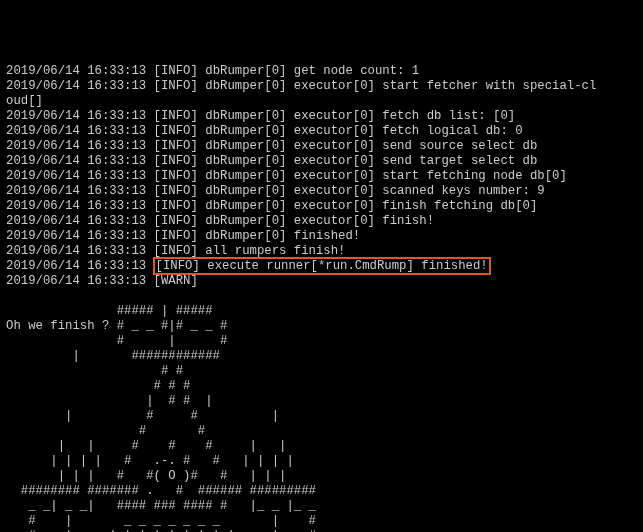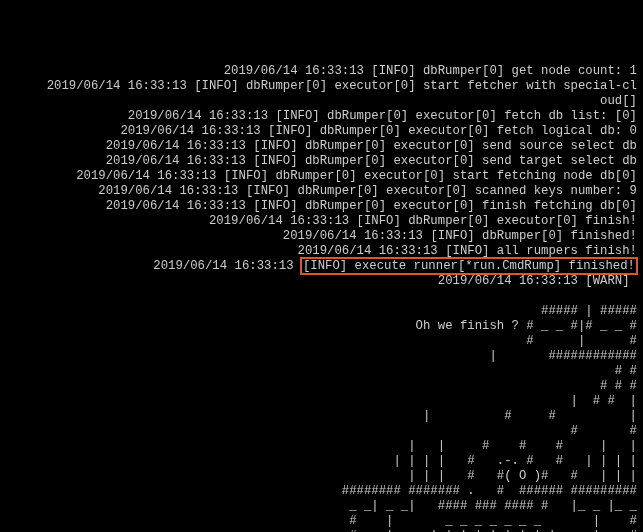--- a/index.html
+++ b/index.html
@@ -1,15 +1,15 @@
 <!DOCTYPE html>
 <html><head>
   <meta charset="utf-8">
   <style>
-    * { margin: 0; padding: 0; box-sizing: border-box; text-align: right; }
+    * { margin: 0; padding: 0; box-sizing: border-box; }
     body {
       background: #000;
       color: #ccc;
       font-family: "Consolas", "Monaco", "Courier New", monospace;
       font-size: 12.3px;
       line-height: 15px;
       padding: 4px 6px;
       width: 643px;
       height: 532px;
       overflow: hidden;

